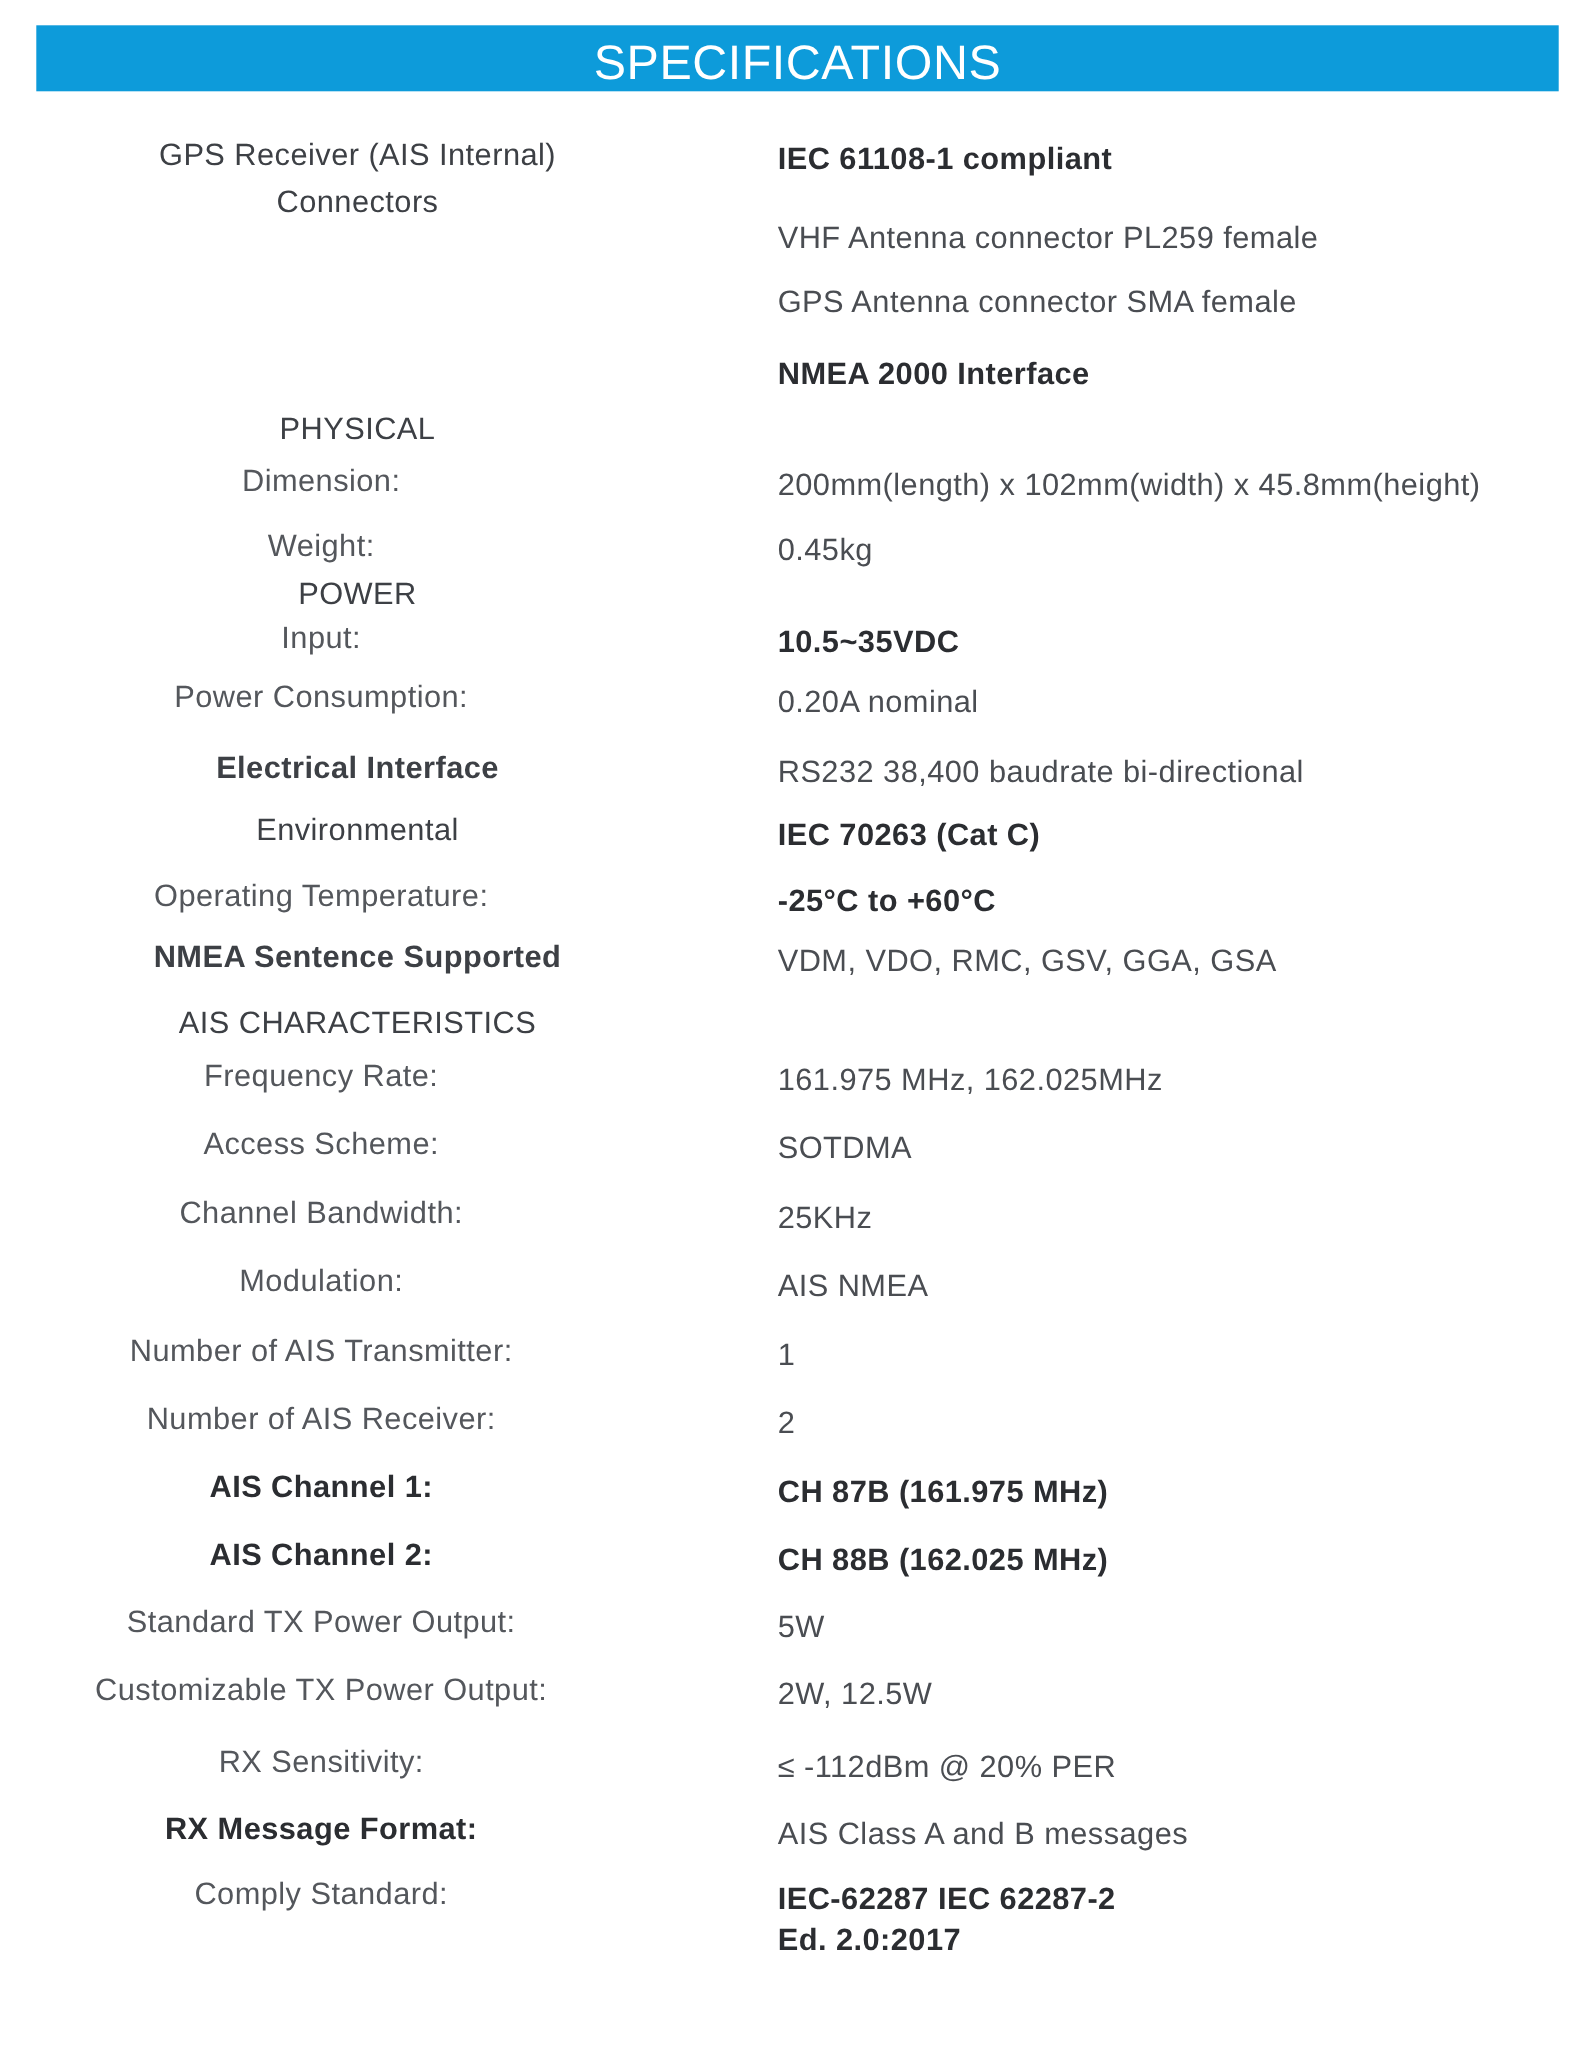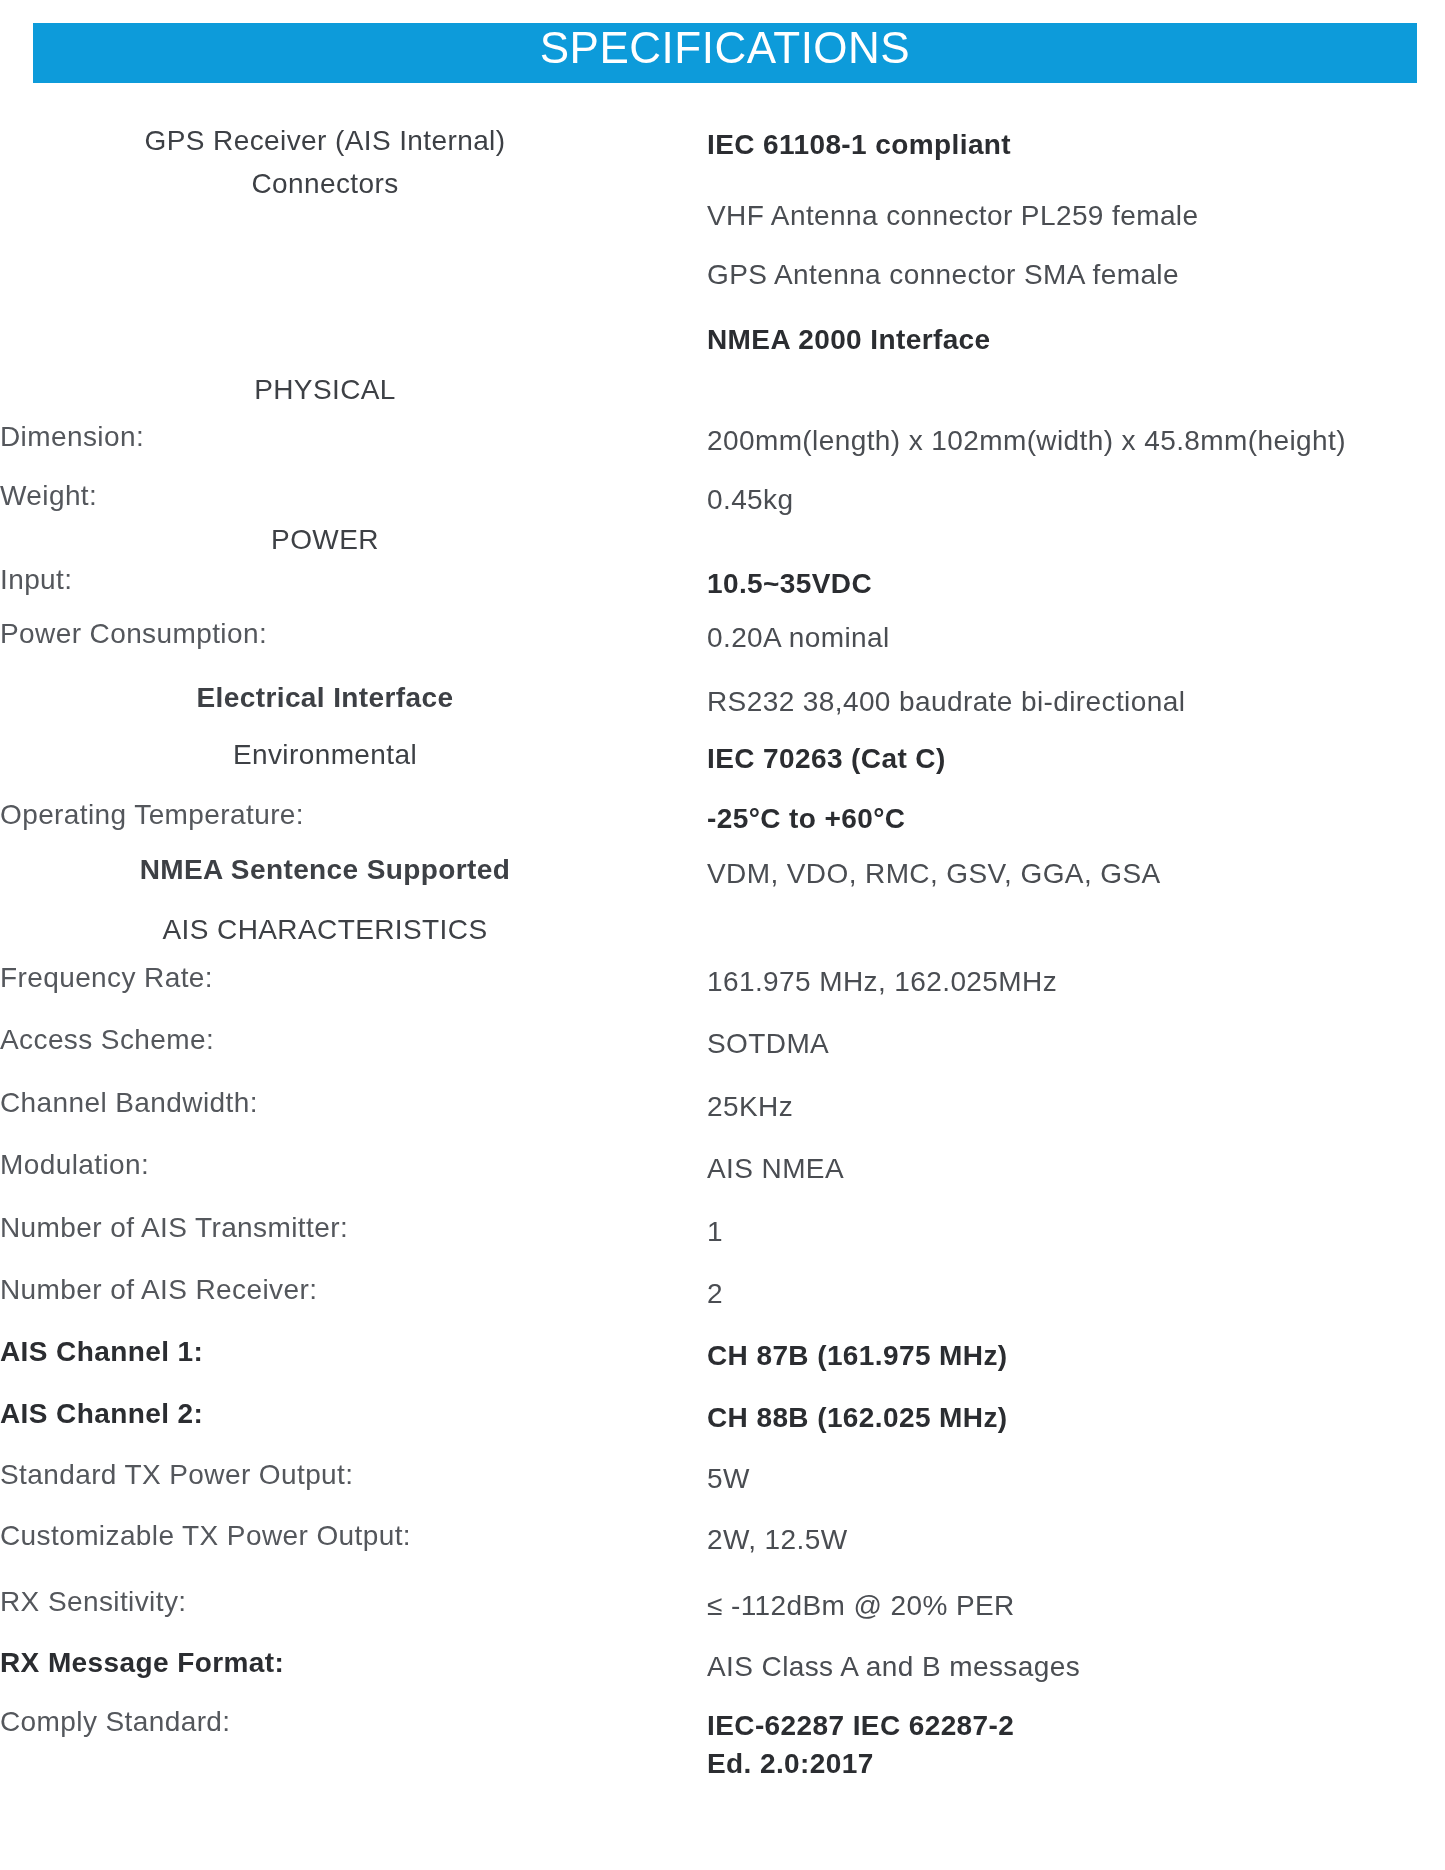--- a/index.html
+++ b/index.html
@@ -4,26 +4,26 @@
 <style>
   html,body{margin:0;padding:0;}
   body{
     width:1445px;height:1870px;position:relative;background:#ffffff;
     font-family:"Liberation Sans","DejaVu Sans",sans-serif;
     overflow:hidden;
   }
   .banner{
     position:absolute;left:33px;top:23px;width:1384px;height:60px;
     background:#0d9bda;color:#ffffff;
-    display:flex;align-items:flex-start;justify-content:center;
+    display:flex;align-items:flex-end;justify-content:center;
     font-size:44px;font-weight:400;letter-spacing:0.5px;
   }
   .row{position:absolute;left:0;width:1445px;height:36px;line-height:36px;}
   .lbl{
-    position:absolute;left:0;top:0;width:584px;text-align:left;
+    position:absolute;left:0;top:0;width:584px;text-align:center;
     font-size:28px;letter-spacing:0.4px;color:#54575c;white-space:nowrap;
   }
   .lbl.sec{text-align:center;padding-left:66px;box-sizing:border-box;color:#3d4045;}
   .val{
     position:absolute;left:707px;top:4px;
     font-size:28px;letter-spacing:0.4px;color:#4a4d52;white-space:nowrap;
   }
   .b{font-weight:700;color:#2b2d31;}
 </style>
 </head>

